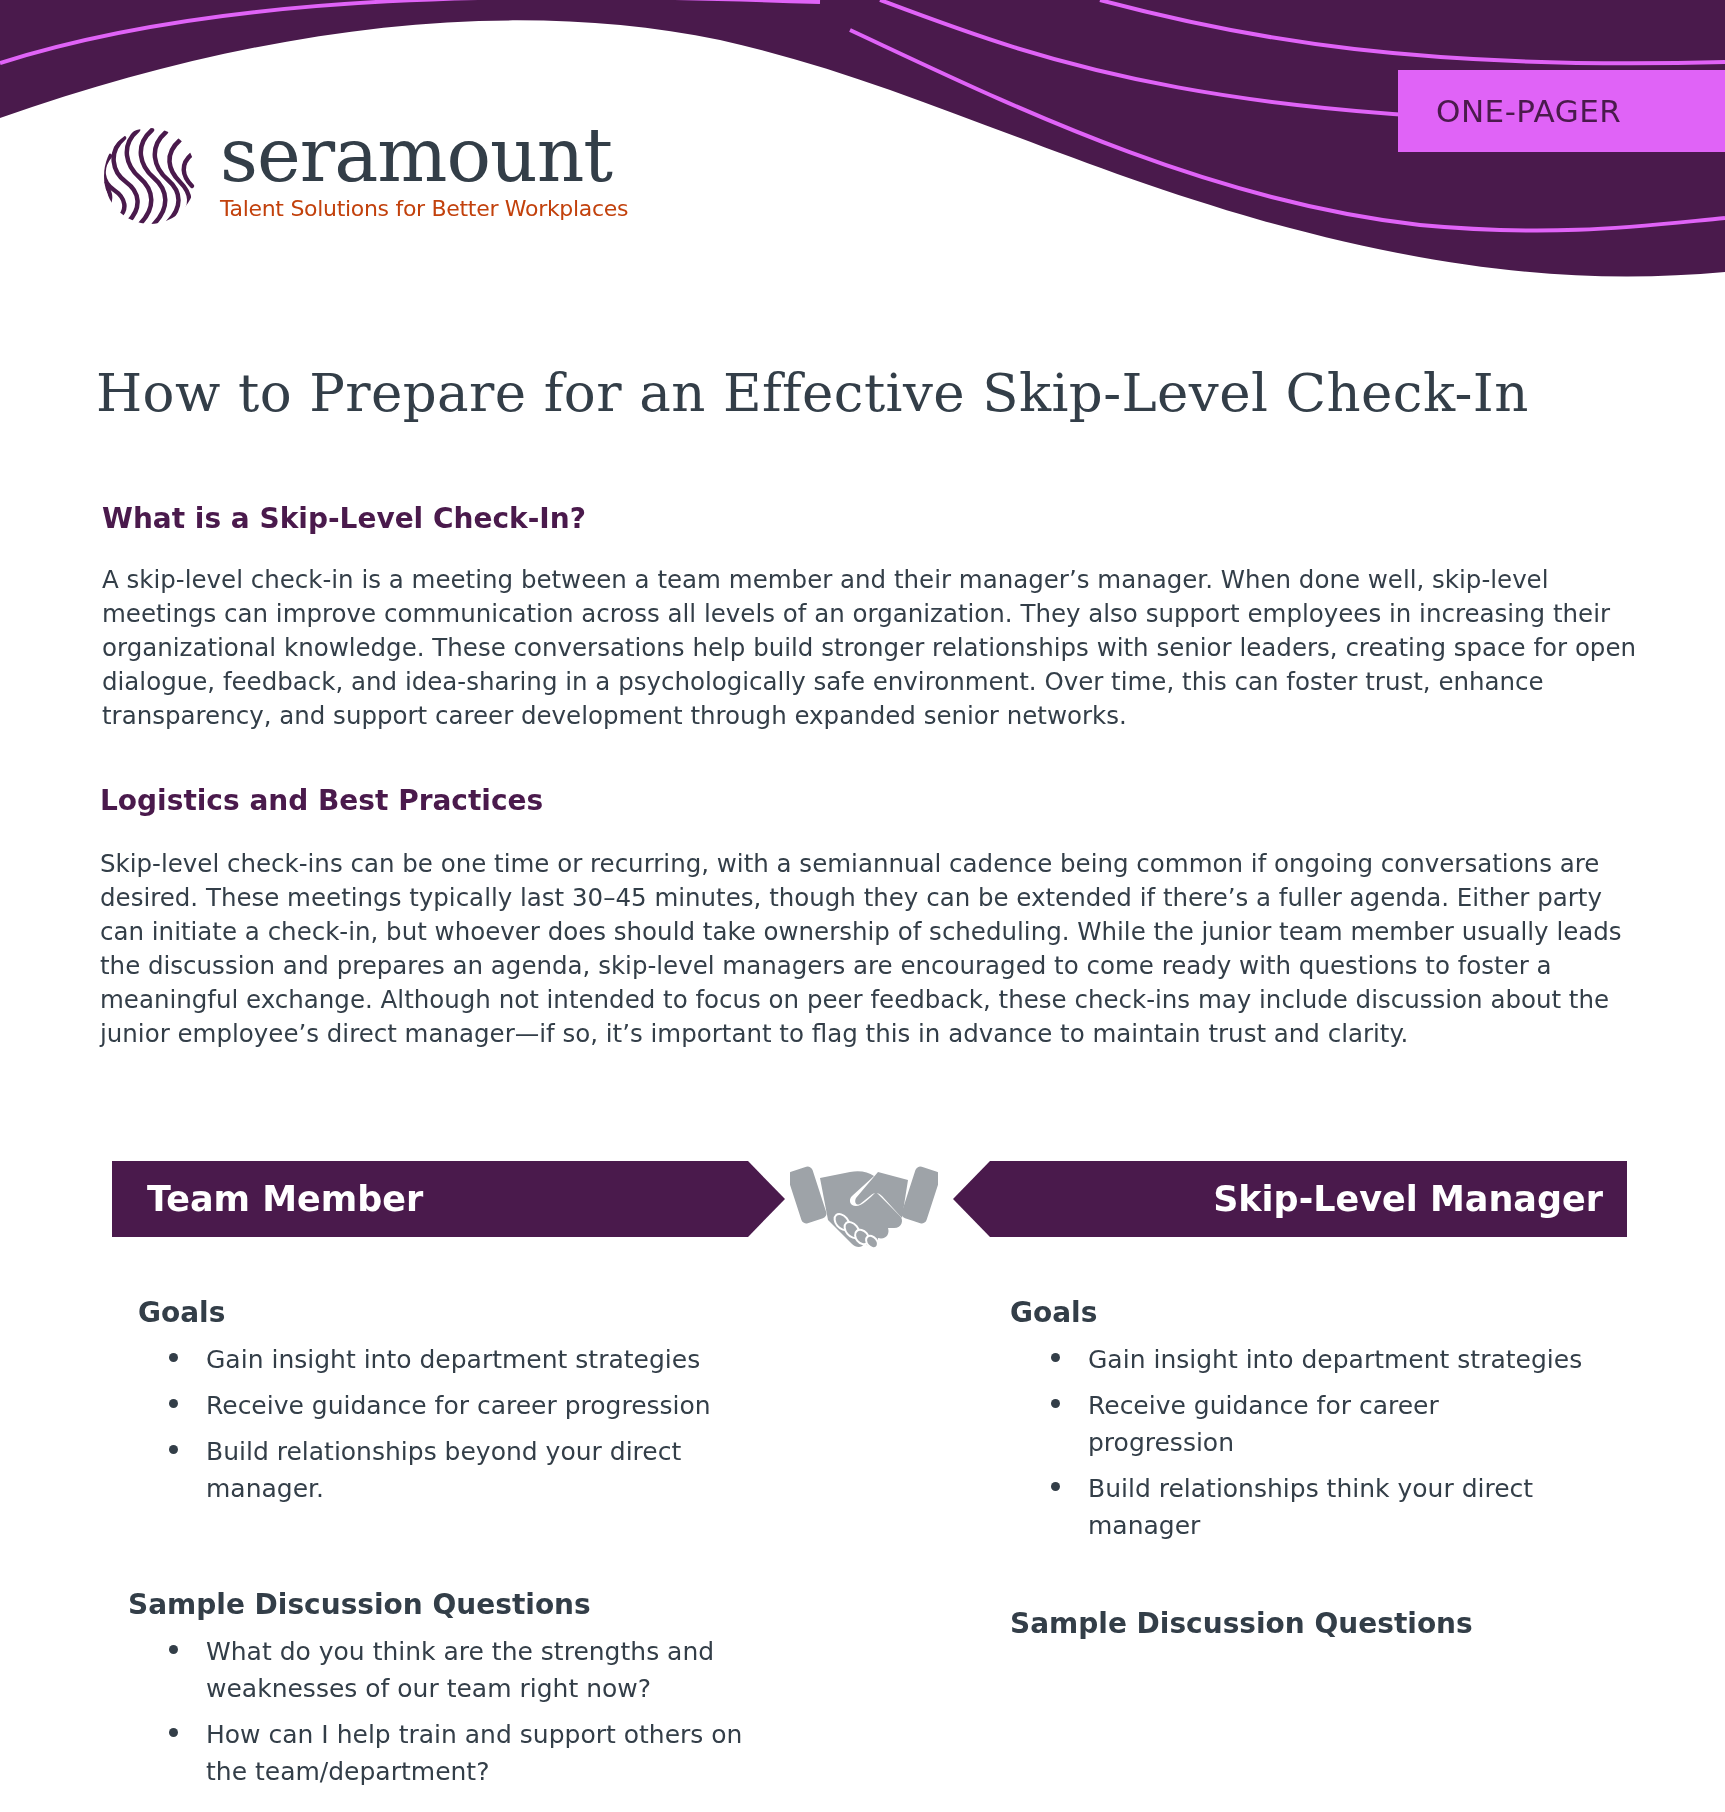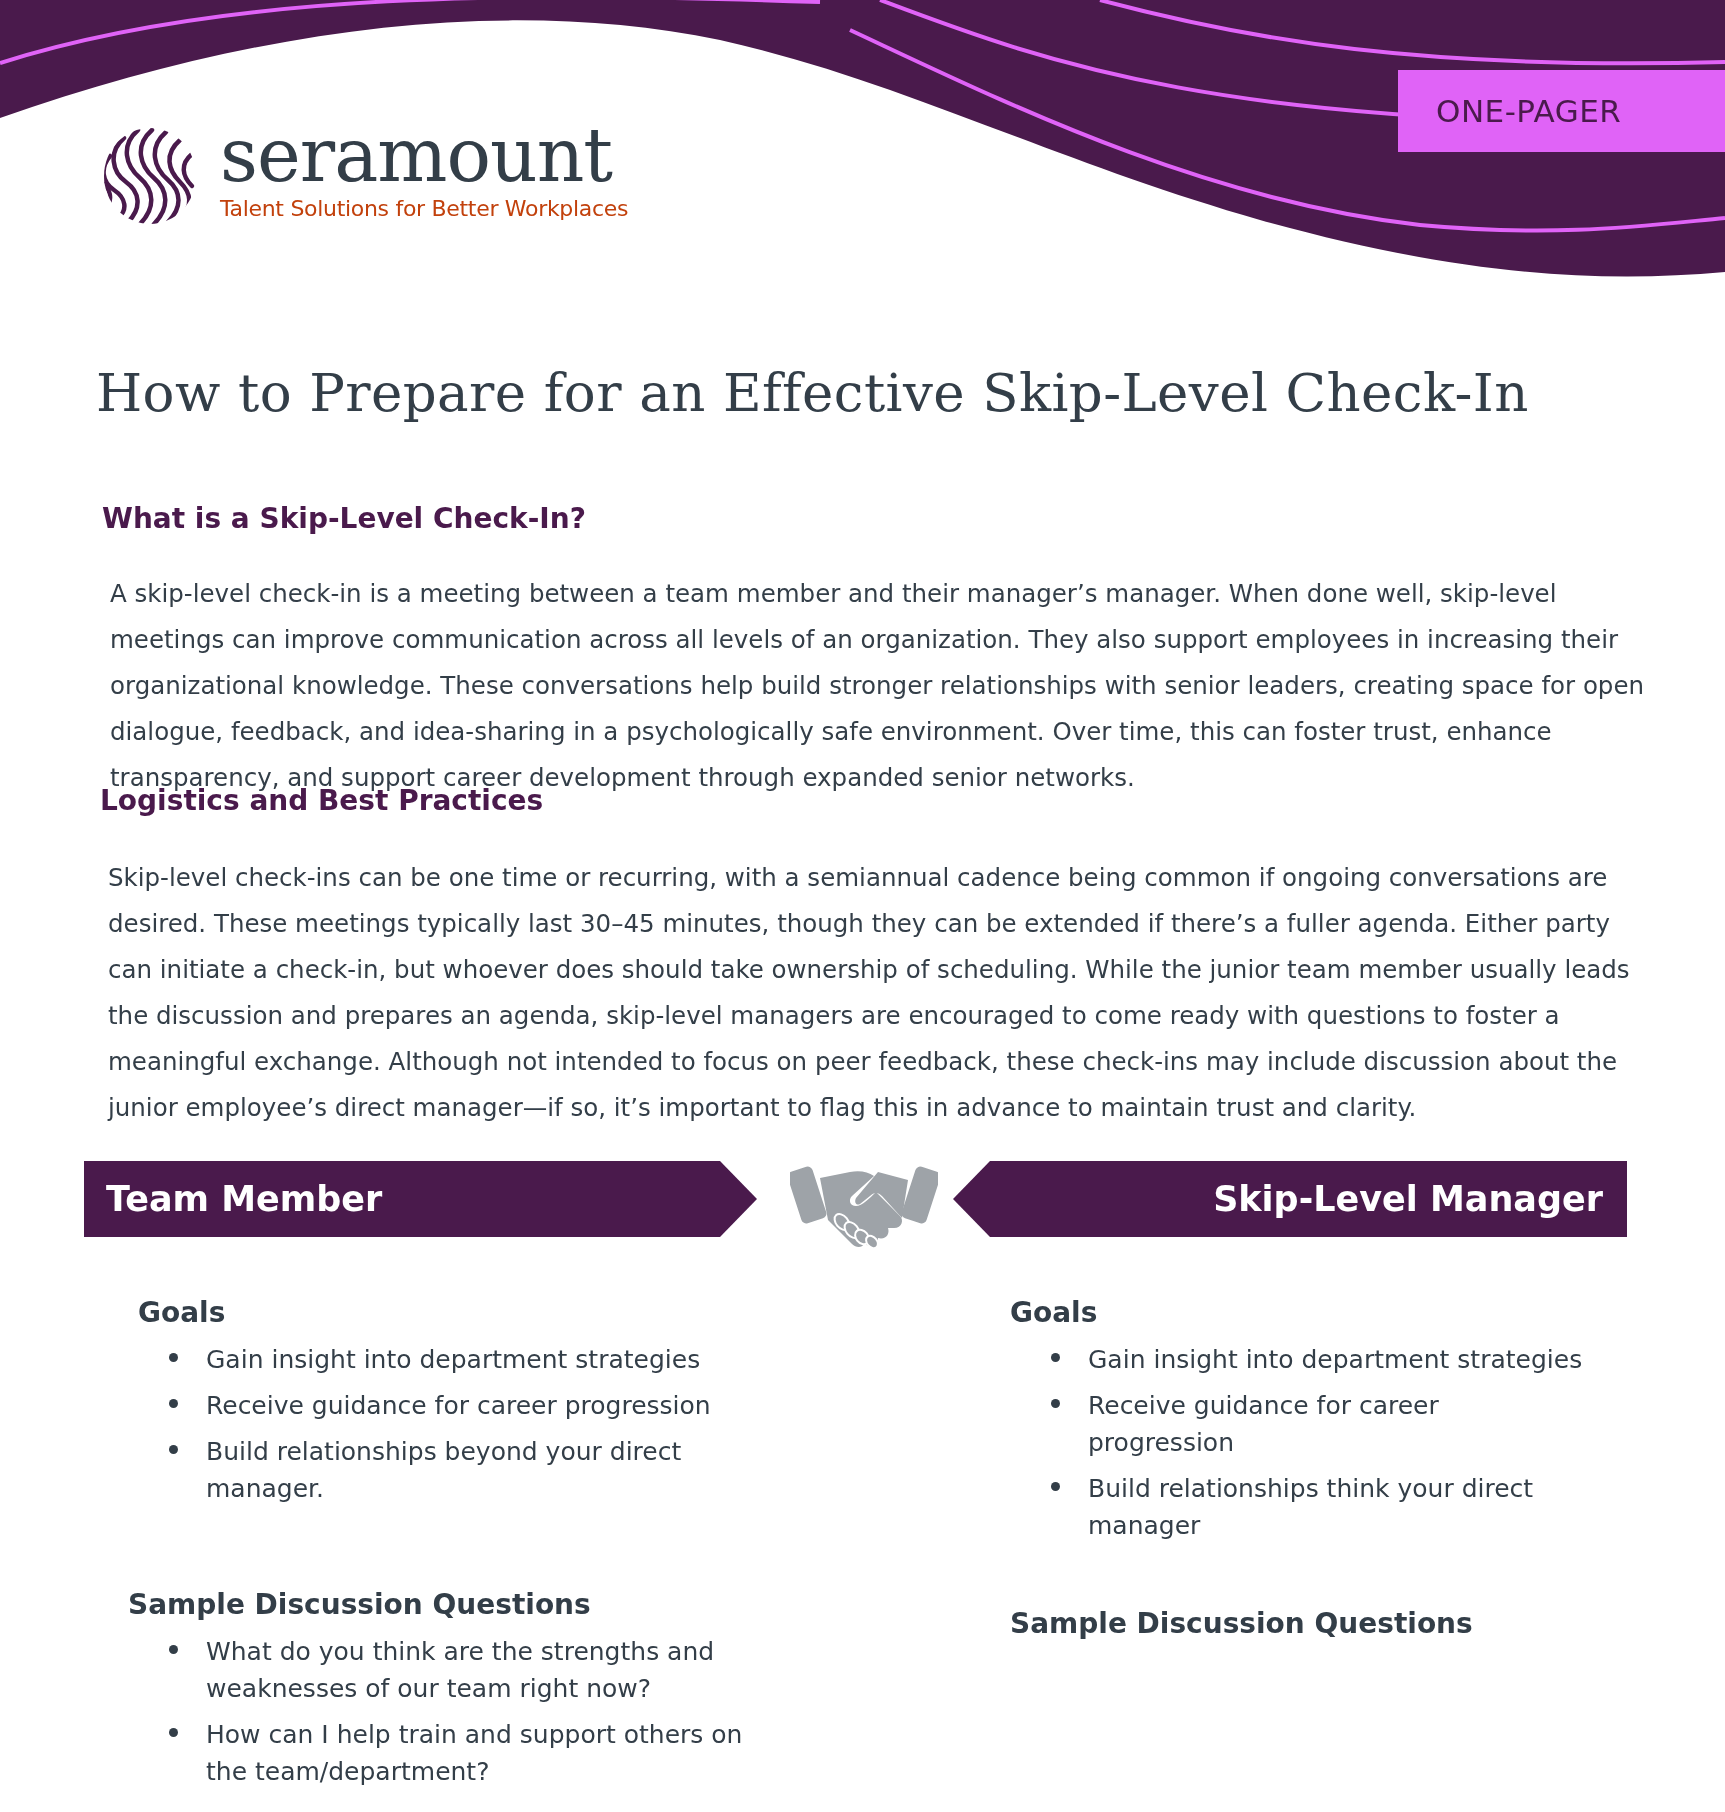--- a/index.html
+++ b/index.html
@@ -42,32 +42,32 @@
       letter-spacing: 0.4px; font-weight: normal; margin: 0;
       white-space: nowrap;
     }
 
     .section-h {
       position: absolute; font-family: "DejaVu Sans", sans-serif; font-weight: bold;
       font-size: 28px; color: #4a1a4c; margin: 0;
     }
     .para {
       position: absolute; font-family: "DejaVu Sans", sans-serif;
-      font-size: 24.5px; line-height: 46px; color: #333e48; margin: 8px;
+      font-size: 24.5px; line-height: 34px; color: #333e48; margin: 0;
     }
 
     .banner {
       position: absolute; top: 1161px; height: 76px; background: #4a1a4c;
       display: flex; align-items: center; box-sizing: border-box;
     }
     .banner span {
       font-family: "DejaVu Sans", sans-serif; font-weight: bold; font-size: 35px; color: #ffffff;
     }
     .banner-left {
-      left: 84px; width: 673px; padding-left: 22px;
+      left: 112px; width: 673px; padding-left: 35px;
       clip-path: polygon(0 0, 636px 0, 673px 50%, 636px 100%, 0 100%);
     }
     .banner-right {
       left: 953px; width: 674px; padding-right: 24px; justify-content: flex-end;
       clip-path: polygon(37px 0, 100% 0, 100% 100%, 37px 100%, 0 50%);
     }
     .handshake { position: absolute; left: 790px; top: 1158px; width: 148px; height: 92px; }
 
     .col { position: absolute; }
     .col h3 {

